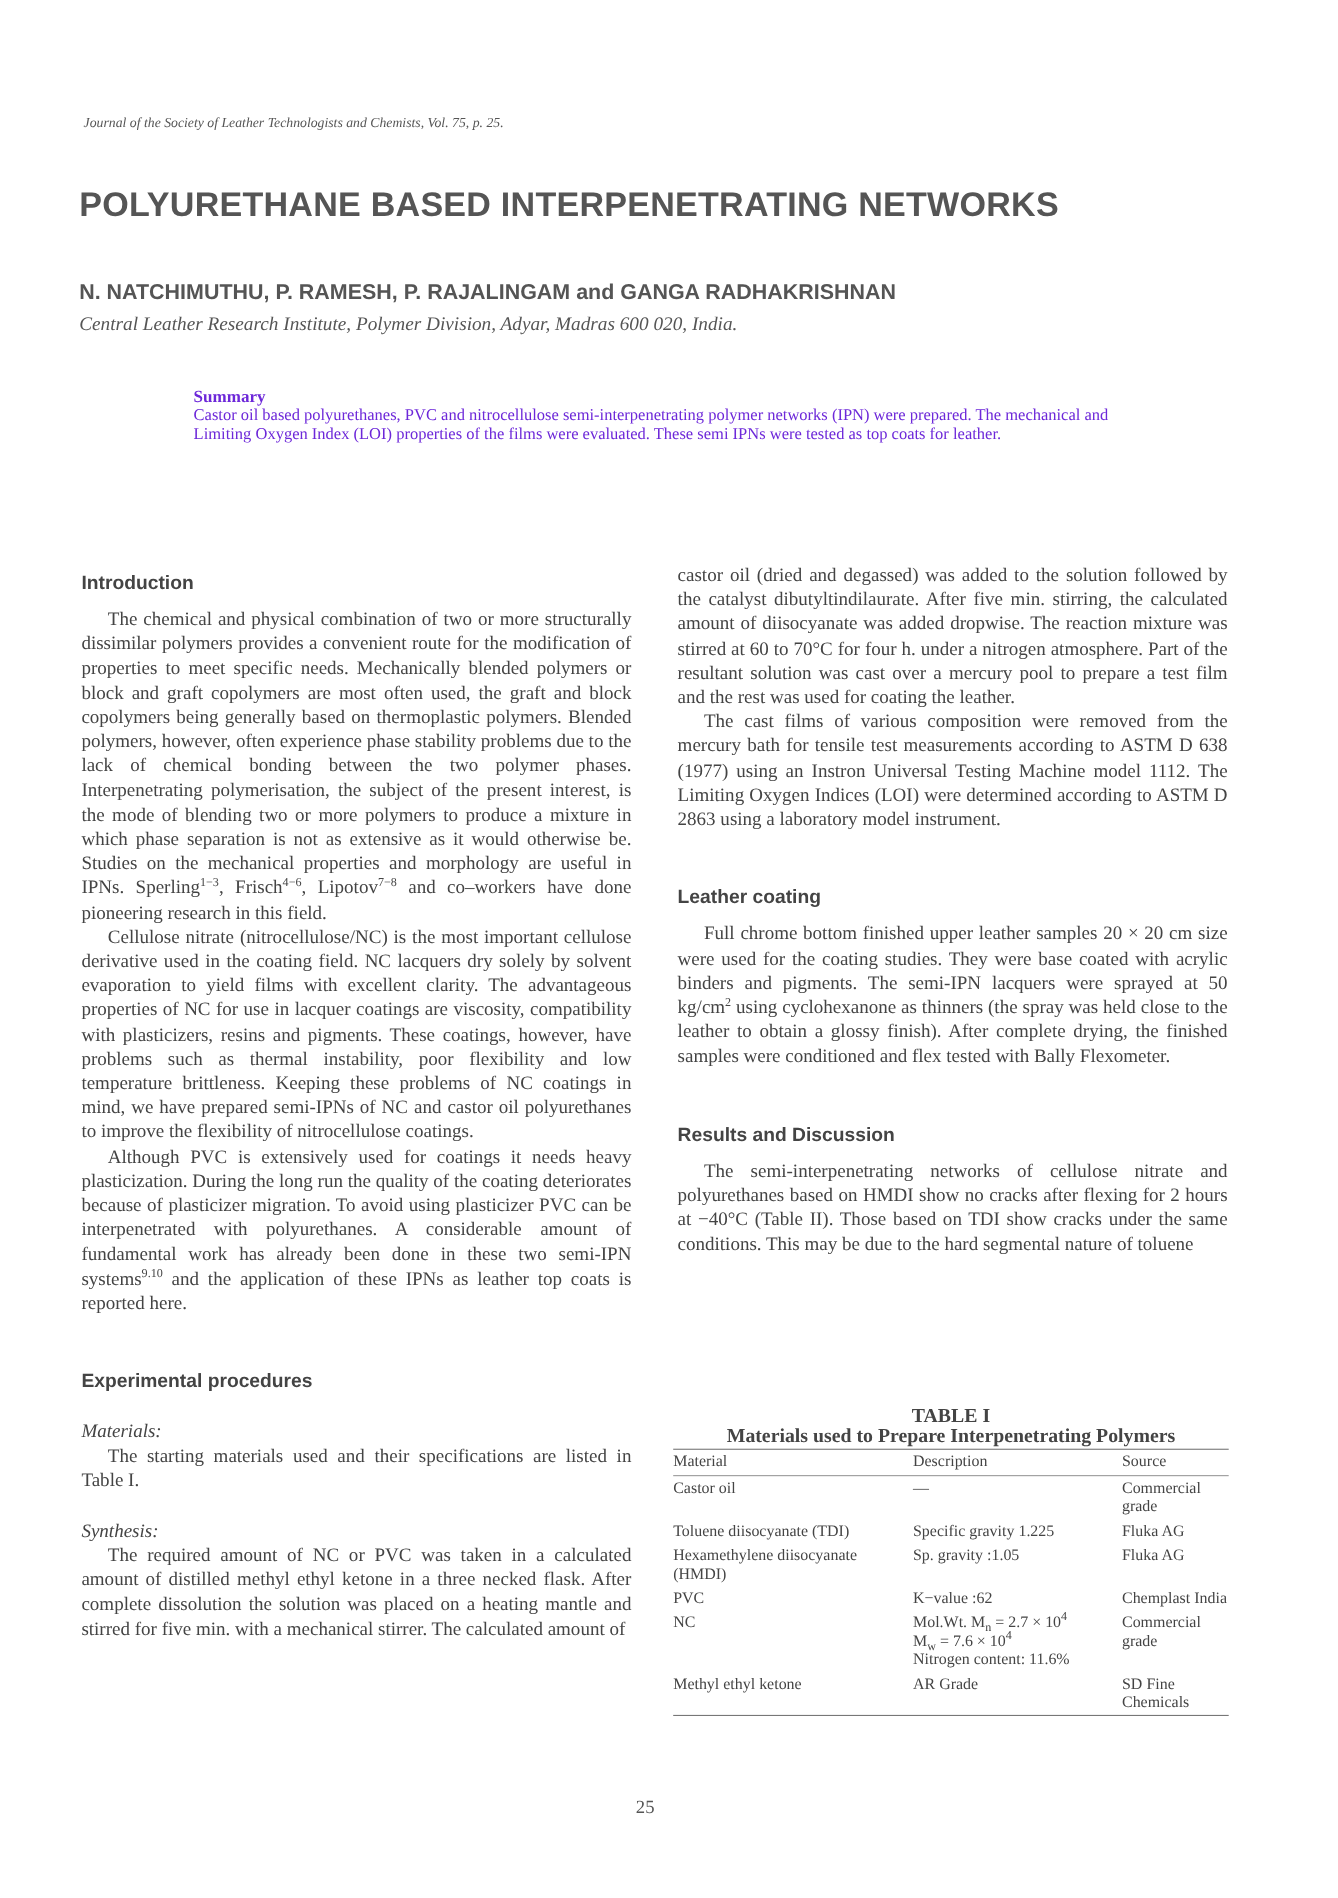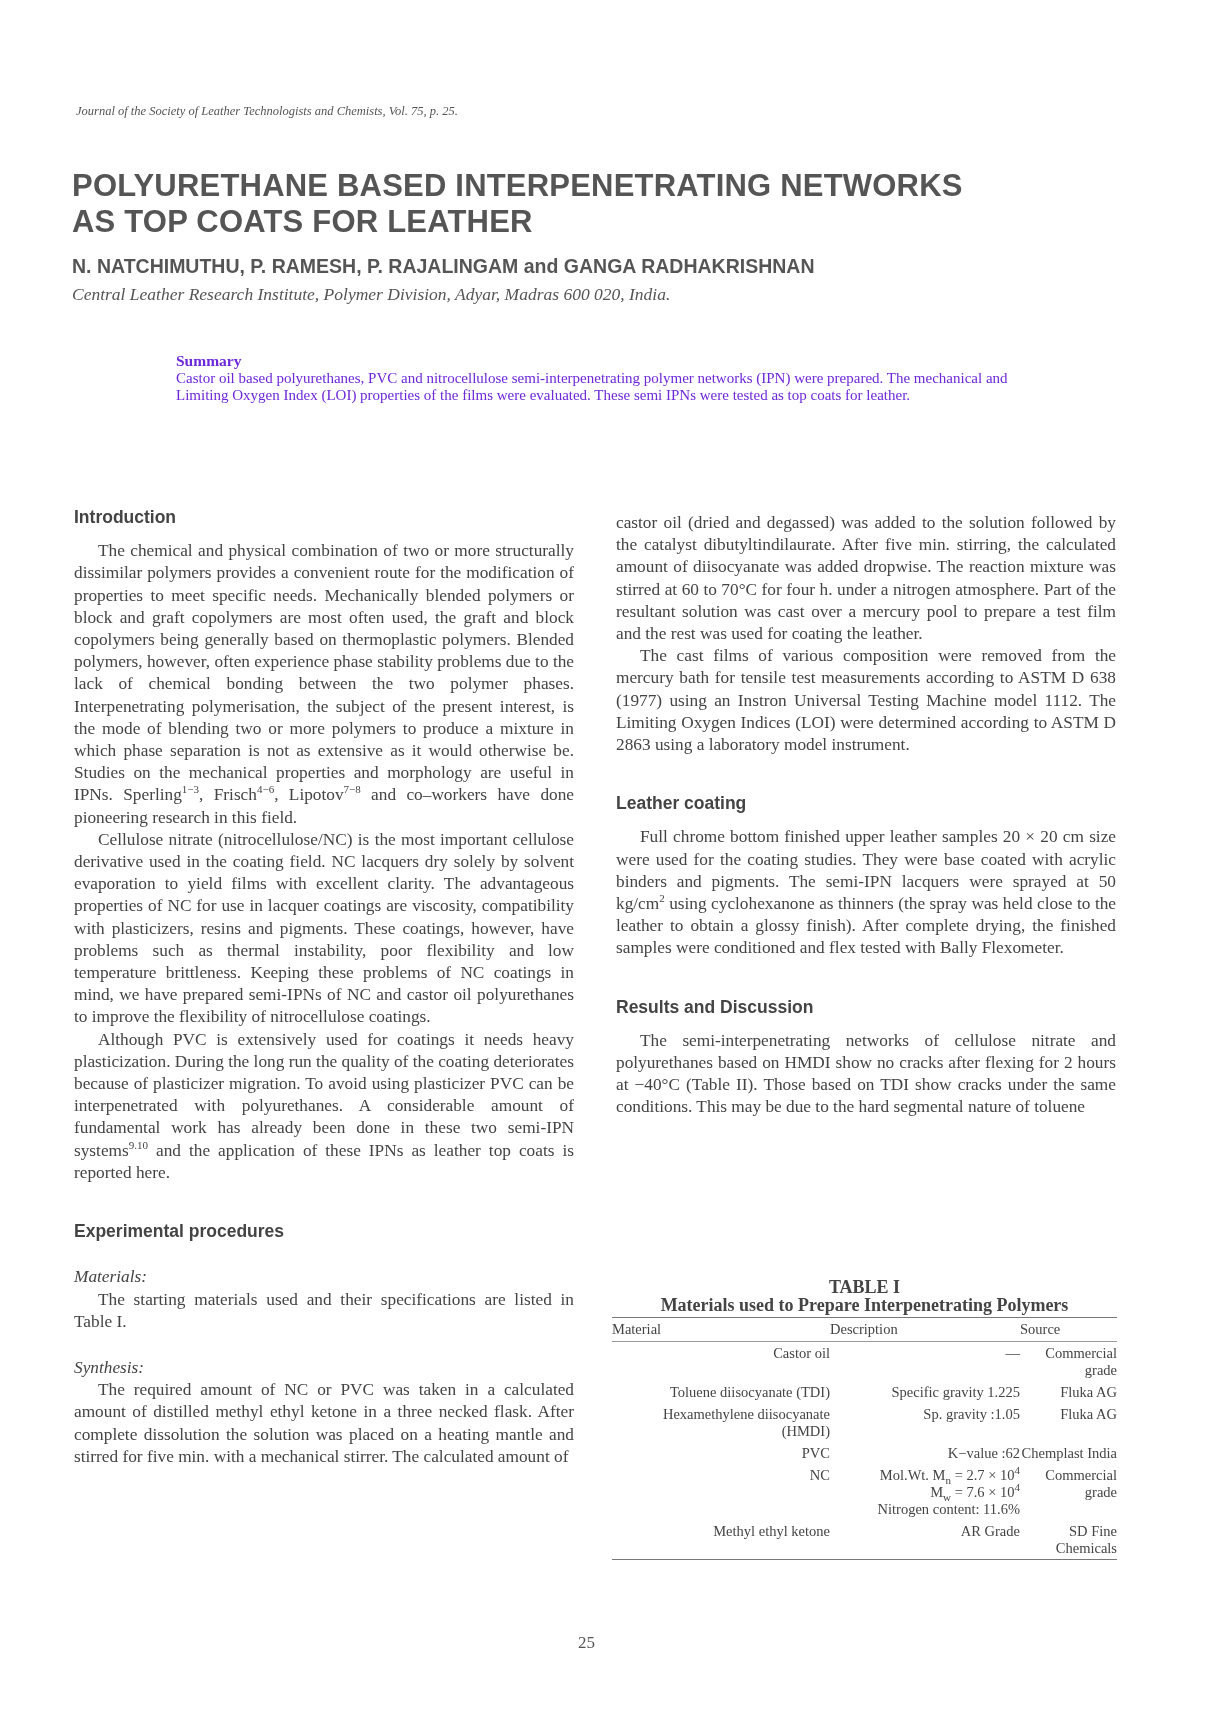--- a/index.html
+++ b/index.html
@@ -6,45 +6,44 @@
   body { width: 1216px; height: 1725px; position: relative; overflow: hidden; color: #3a3a3a; font-family: "Liberation Serif", serif; }
   .journal { position: absolute; left: 76px; top: 104px; font-size: 12.5px; font-style: italic; color: #555; }
   .title { position: absolute; left: 72px; top: 168px; width: 1080px; font-family: "Liberation Sans", sans-serif; font-weight: bold; font-size: 31px; line-height: 36px; color: #555; letter-spacing: 0.2px; }
   .authors { position: absolute; left: 72px; top: 255px; font-family: "Liberation Sans", sans-serif; font-weight: bold; font-size: 19.5px; color: #555; }
   .affil { position: absolute; left: 72px; top: 284px; font-style: italic; font-size: 17.5px; color: #555; }
   .summary { position: absolute; left: 176px; top: 352px; width: 850px; font-size: 15px; line-height: 17px; color: #6d28d9; }
   .summary .stitle { font-weight: bold; font-size: 15.5px; margin-bottom: 1px; }
   .col { position: absolute; width: 500px; font-size: 17.3px; line-height: 22.2px; text-align: justify; color: #444; }
   .col-left { left: 74px; top: 506px; }
   .col-right { left: 616px; top: 512px; }
-  .h2 { font-family: "Liberation Sans", sans-serif; font-weight: bold; font-size: 17.5px; color: #444; margin: 0 0 12px 0; text-align: left; }
+  .h2 { font-family: "Liberation Sans", sans-serif; font-weight: bold; font-size: 17.5px; color: #444; margin: 12px 0 12px 0; text-align: left; }
   p { margin: 0; text-indent: 24px; }
   .sub { font-style: italic; margin-top: 24px; text-indent: 0; }
   .gap { height: 36px; }
   sup { font-size: 11px; line-height: 0; }
   sub { font-size: 11px; line-height: 0; }
   .table-wrap { position: absolute; left: 612px; top: 1278px; width: 505px; }
   .tcap { text-align: center; font-size: 18px; font-weight: bold; line-height: 18px; color: #444; }
   table { width: 100%; border-collapse: collapse; font-size: 14.5px; line-height: 17px; color: #444; margin-top: 3px; }
   thead tr { border-top: 1.5px solid #777; border-bottom: 1px solid #999; }
   tbody tr:last-child { border-bottom: 1.5px solid #777; }
   th { font-weight: normal; text-align: left; padding: 3px 0 3px 0; }
-  td { vertical-align: top; padding: 3px 0 2px 0; text-align: right; }
+  td { vertical-align: top; padding: 3px 0 2px 0; }
   td.c1, th.c1 { width: 218px; }
   td.c2, th.c2 { width: 190px; }
   .pagenum { position: absolute; left: 578px; top: 1633px; font-size: 17px; color: #555; }
 </style>
 </head>
 <body>
 
 <div class="journal">Journal of the Society of Leather Technologists and Chemists, Vol. 75, p. 25.</div>
 
 <div class="title">
   <div>POLYURETHANE BASED INTERPENETRATING NETWORKS</div>
-  <div>AS TOP COATS FOR LEATHER</div>
 </div>
 
 <div class="authors">N. NATCHIMUTHU, P. RAMESH, P. RAJALINGAM and GANGA RADHAKRISHNAN</div>
 <div class="affil">Central Leather Research Institute, Polymer Division, Adyar, Madras 600 020, India.</div>
 
 <div class="summary">
   <div class="stitle">Summary</div>
   <div>Castor oil based polyurethanes, PVC and nitrocellulose semi-interpenetrating polymer networks (IPN) were prepared. The mechanical and Limiting Oxygen Index (LOI) properties of the films were evaluated. These semi IPNs were tested as top coats for leather.</div>
 </div>
 

